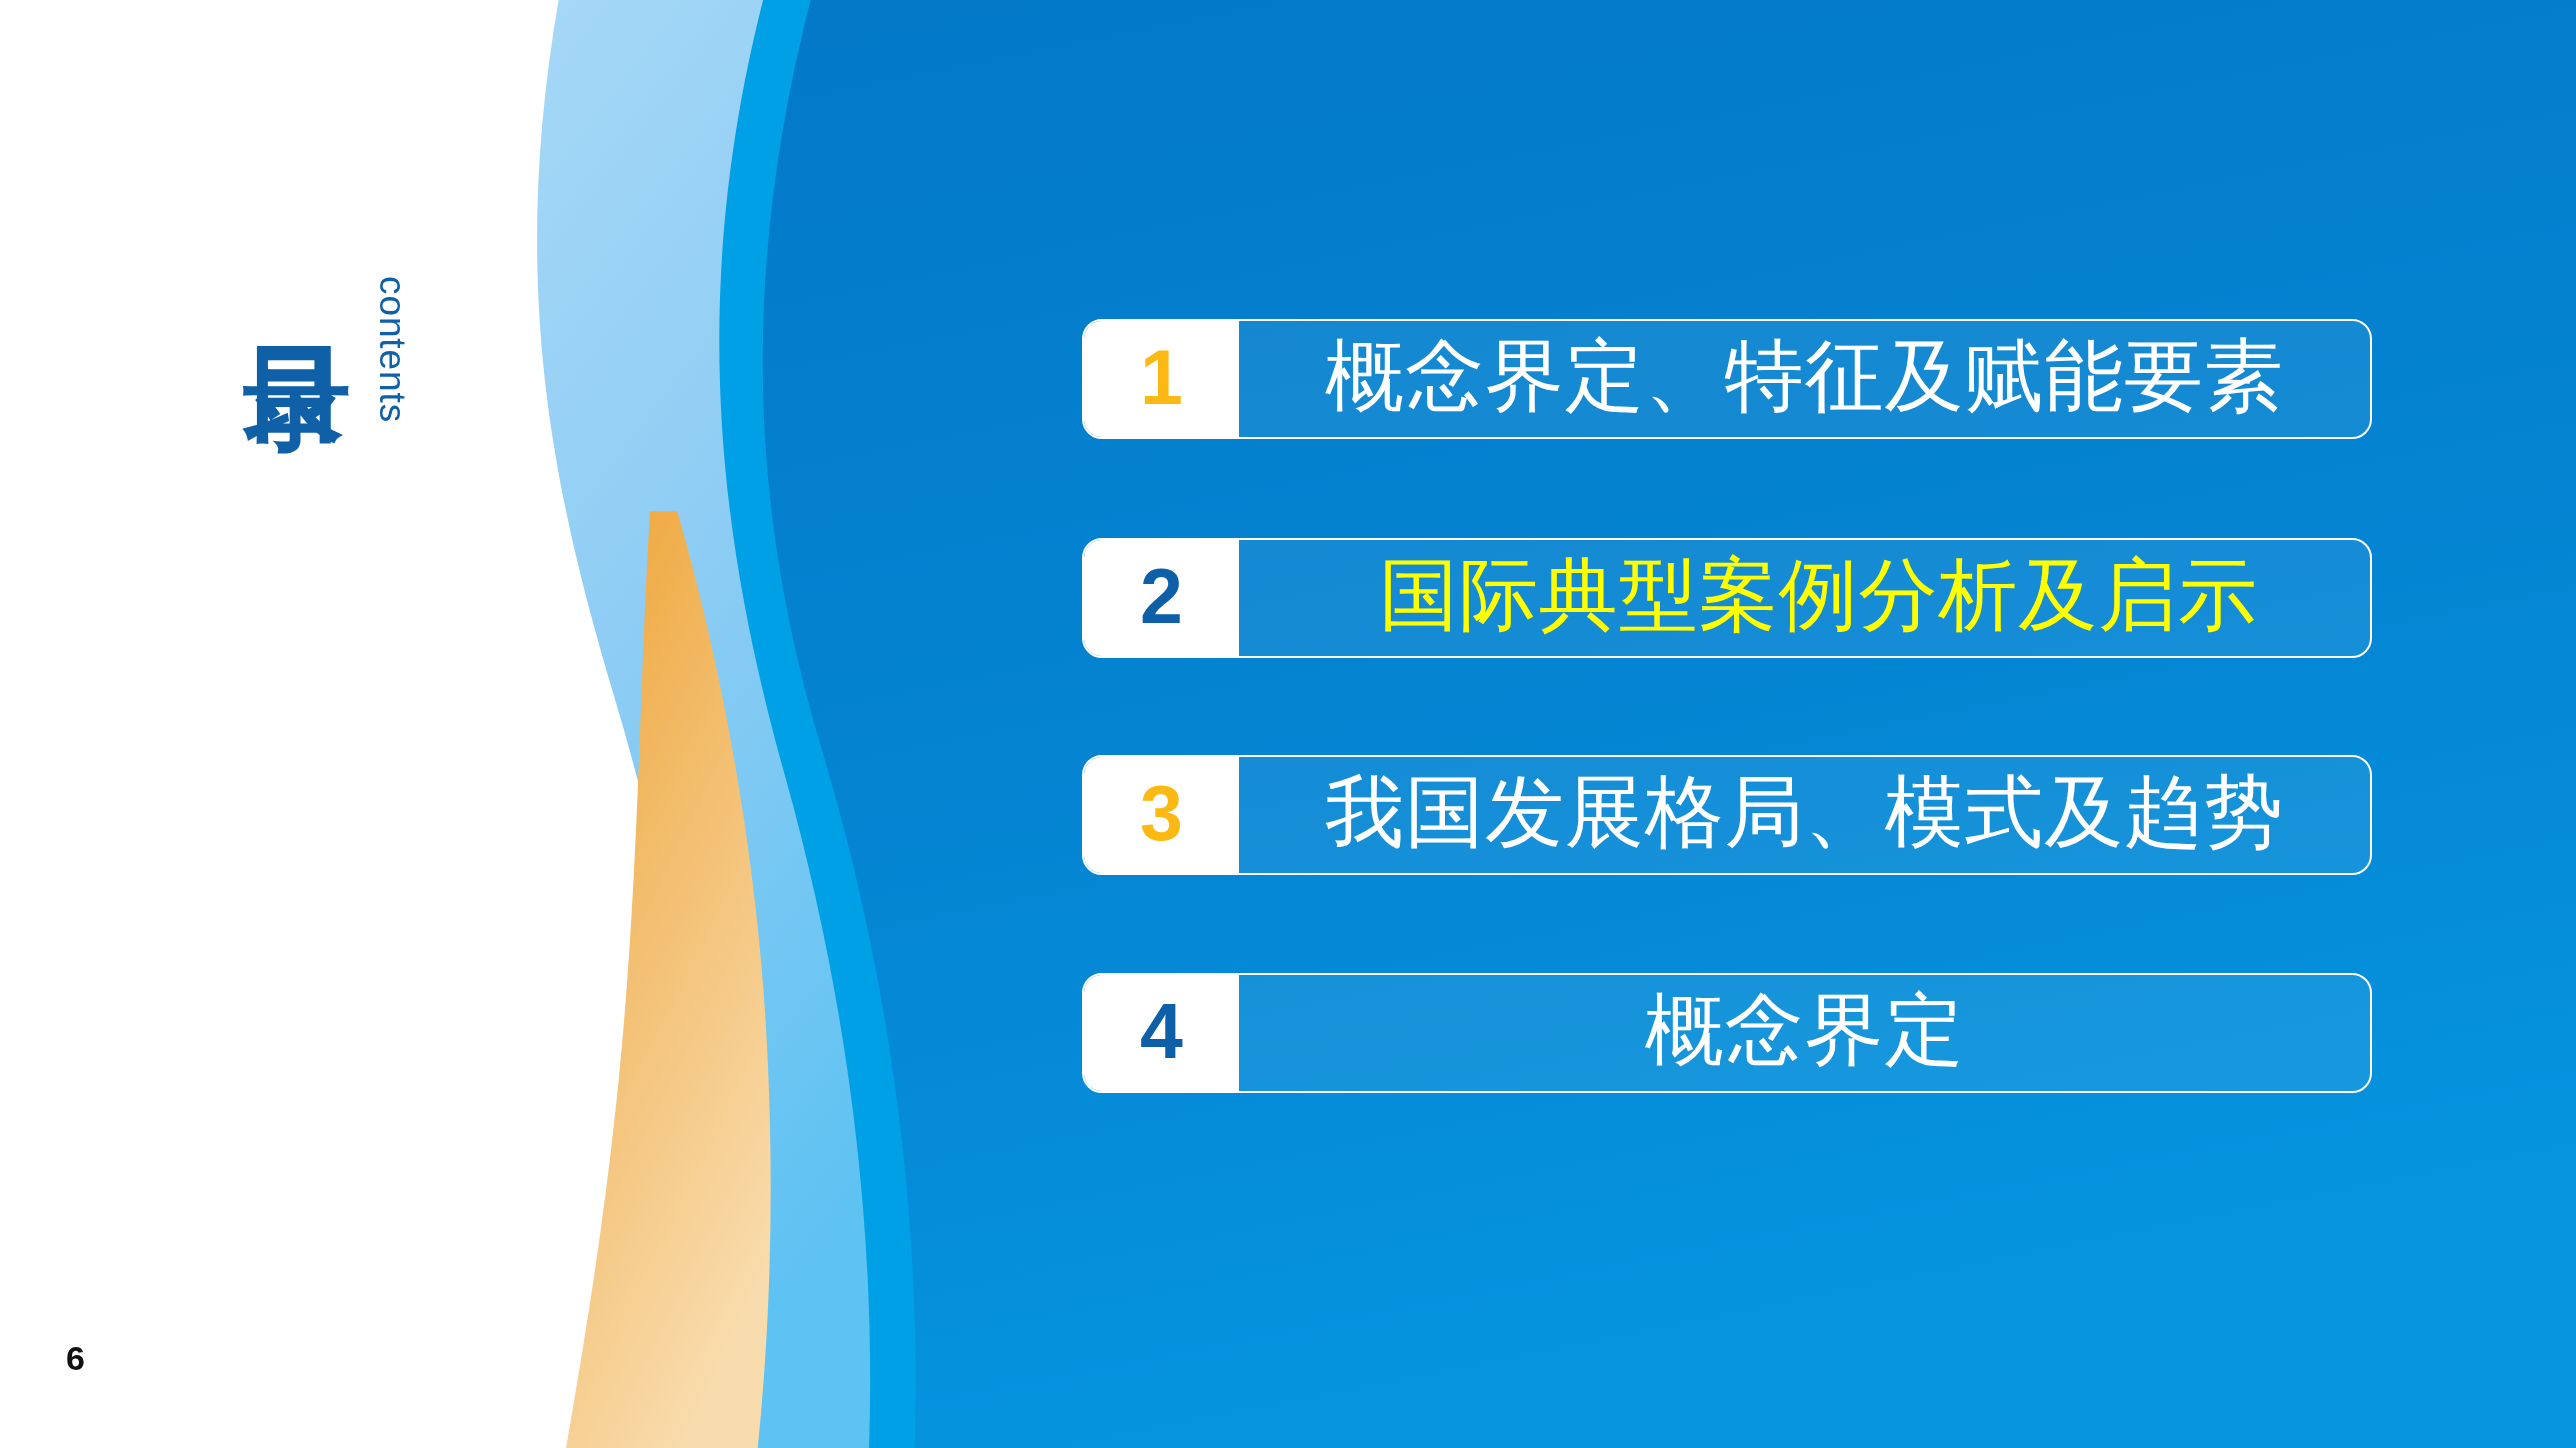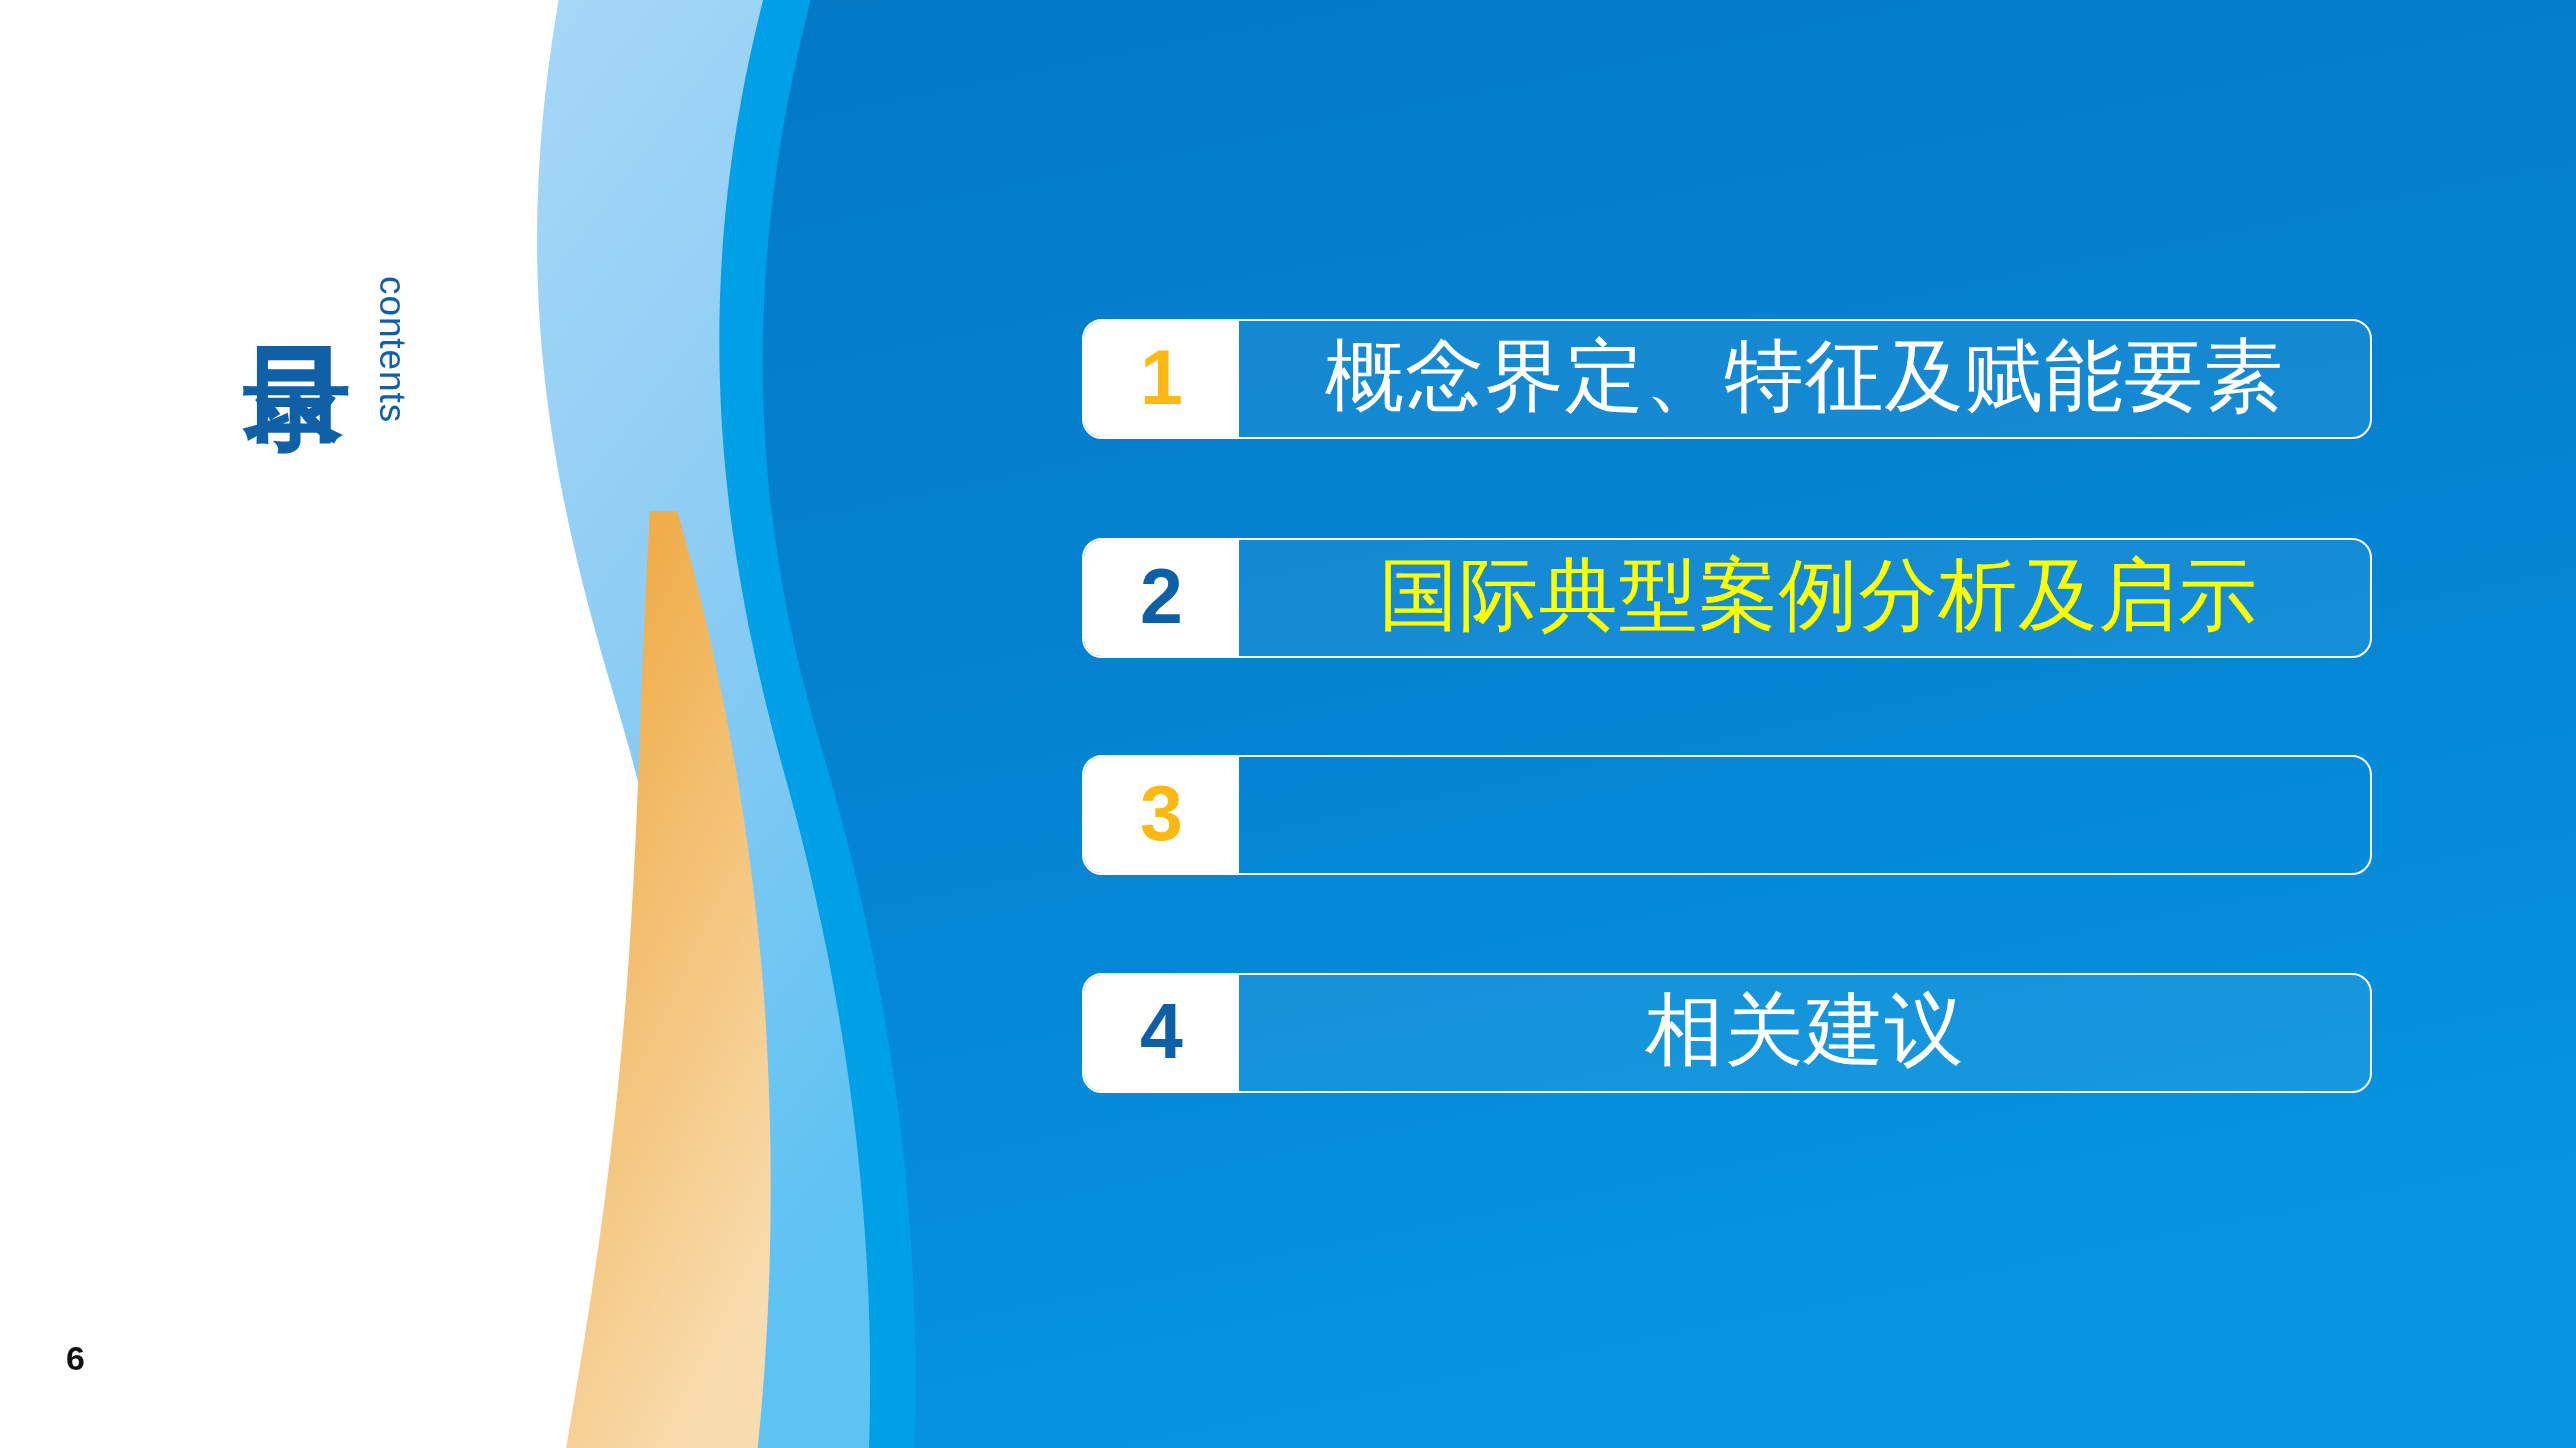--- a/index.html
+++ b/index.html
@@ -226,26 +226,29 @@
       </div>
       <div class="row-body">
         <span class="row-title text-yellow">国际典型案例分析及启示</span>
       </div>
     </div>
 
     <div class="toc-row r2">
       <div class="row-num-cell">
         <span class="row-num accent-orange">3</span>
       </div>
+      <div class="row-body">
+        <span class="row-title text-white">我国发展格局、模式及趋势</span>
+      </div>
     </div>
 
     <div class="toc-row r3">
       <div class="row-num-cell">
         <span class="row-num accent-navy">4</span>
       </div>
       <div class="row-body">
-        <span class="row-title text-white">相关建议</span>
+        <span class="row-title text-white">概念界定</span>
       </div>
     </div>
 
   </div>
 </div>
 
 
 </body></html>

